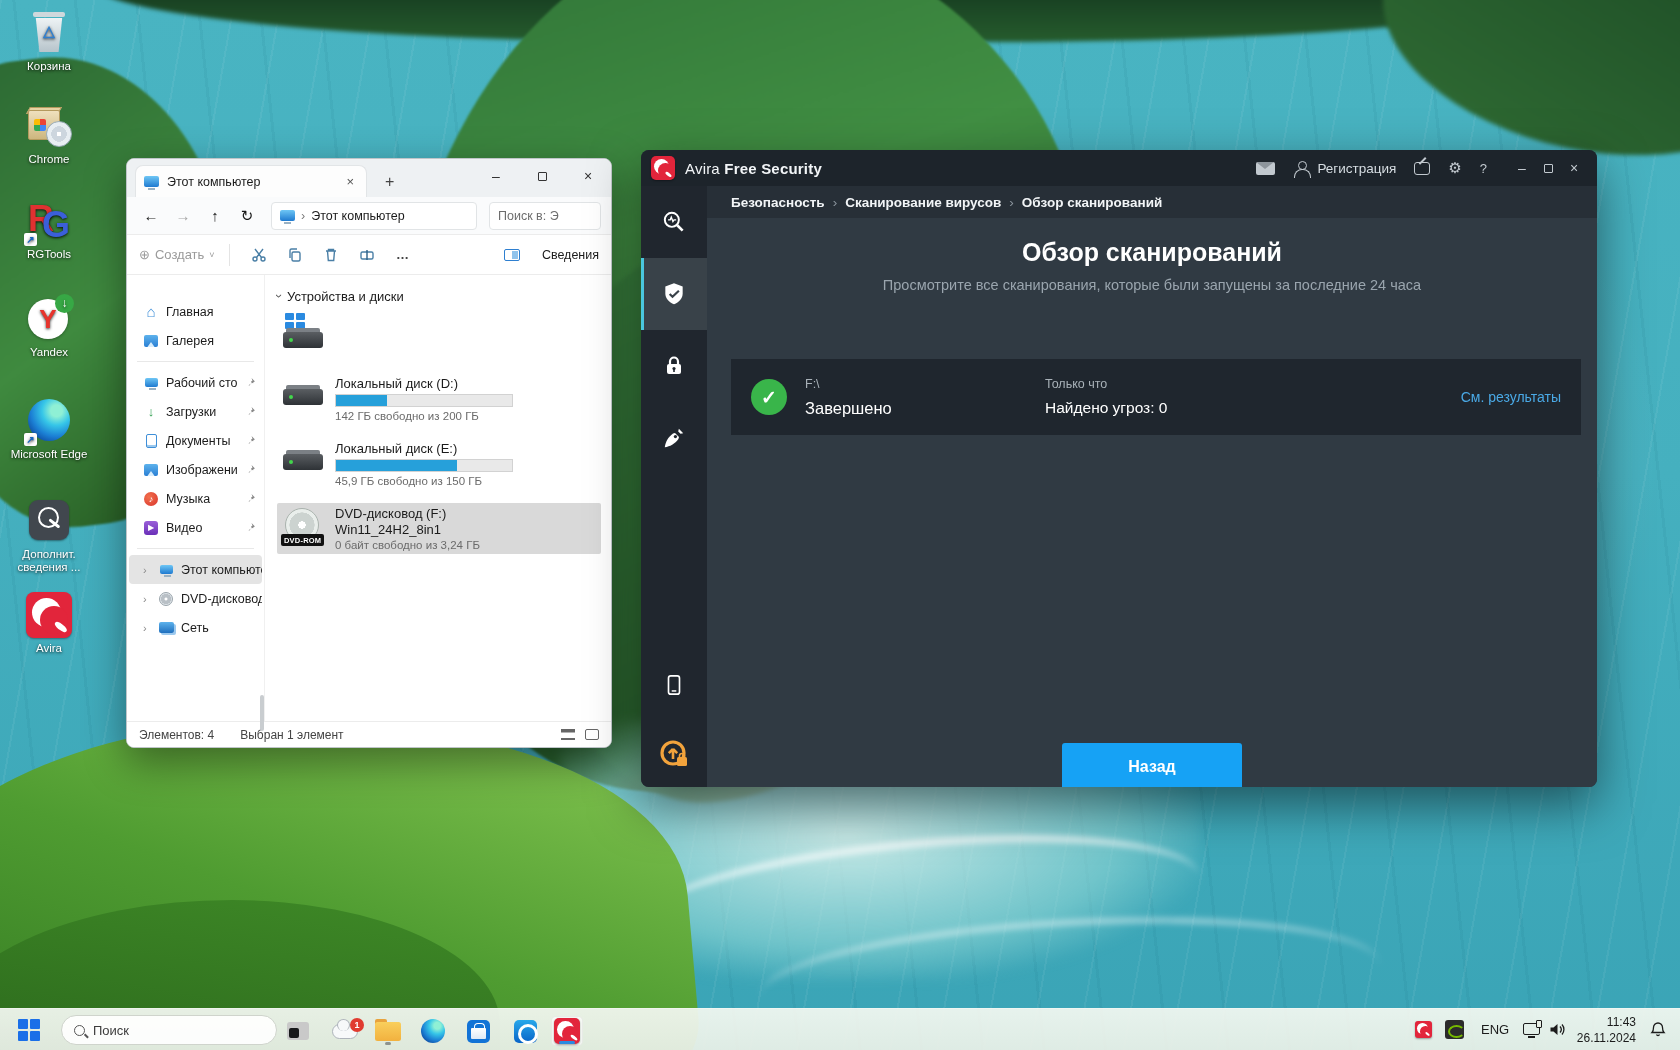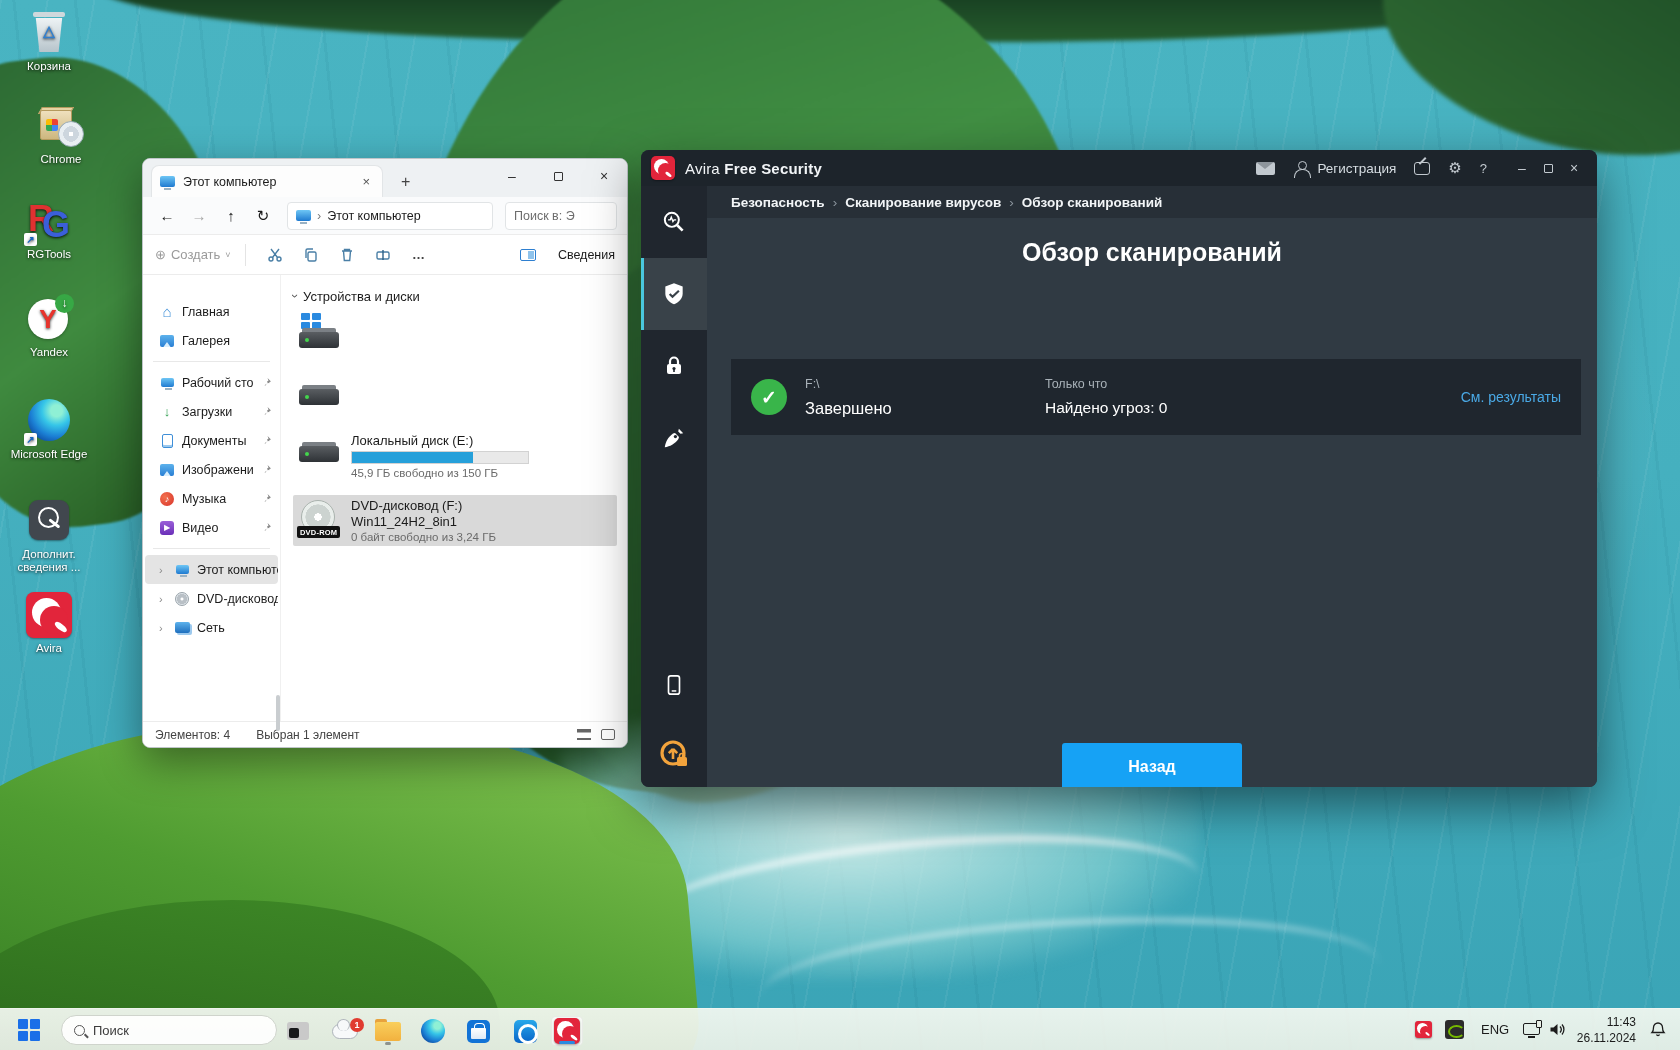--- a/index.html
+++ b/index.html
@@ -40,21 +40,21 @@
 .edge-c{position:absolute;left:2px;top:1px;width:42px;height:42px;border-radius:50%;background:radial-gradient(circle at 68% 28%,#8ff0d5 0 14%,#36c6e8 35%,#1b7fd4 62%,#0b3f94 88%)}
 .info-sq{position:absolute;left:3px;top:2px;width:40px;height:40px;background:#41474e;border-radius:9px;box-shadow:0 1px 2px rgba(0,0,0,.4)}
 .info-ring{position:absolute;left:12px;top:9px;width:21px;height:21px;border:2.5px solid #fff;border-radius:50%}
 .info-slash{position:absolute;left:22px;top:24px;width:13px;height:2.5px;background:#fff;transform:rotate(38deg);border-radius:2px}
 .avira-logo{position:relative;background:#e2253b;border-radius:8px;overflow:hidden;box-shadow:0 1px 2px rgba(0,0,0,.35)}
 .avira-logo .c1{position:absolute;left:13%;top:13%;width:64%;height:64%;background:#fff;border-radius:50%}
 .avira-logo .c2{position:absolute;left:30%;top:30%;width:62%;height:62%;background:#e2253b;border-radius:50%}
 .avira-logo .t{position:absolute;right:10%;bottom:18%;width:30%;height:12%;background:#fff;border-radius:45%;transform:rotate(38deg)}
 
 .win{position:absolute;border-radius:8px;box-shadow:0 14px 42px rgba(0,0,0,.42)}
-#explorer{left:142px;top:158px;width:486px;height:590px;background:#fff;border:1px solid #bfc5c9;overflow:hidden;font-size:13px;color:#1b1b1b}
+#explorer{left:126px;top:158px;width:486px;height:590px;background:#fff;border:1px solid #bfc5c9;overflow:hidden;font-size:13px;color:#1b1b1b}
 .exp-tabs{height:38px;background:#eef1f3;display:flex;align-items:flex-end;position:relative}
 .exp-tab{margin-left:8px;width:232px;height:32px;background:#fdfdfd;border:1px solid #e2e5e7;border-bottom:none;border-radius:8px 8px 0 0;display:flex;align-items:center;gap:8px;padding:0 8px;font-size:12.5px}
 .exp-tab .lbl{flex:1;white-space:nowrap;overflow:hidden}
 .tabx{color:#555;font-size:13px;padding:0 4px;border-radius:4px}
 .newtab{margin-left:10px;margin-bottom:6px;color:#444;font-size:16px;padding:0 8px}
 .winctl{position:absolute;top:0;right:0;height:34px;display:flex}
 .winctl>div{width:46px;text-align:center;line-height:34px;color:#333;font-size:14px}
 .wc-max i{display:inline-block;width:9px;height:9px;border:1.2px solid #333;border-radius:1px}
 .exp-nav{height:38px;display:flex;align-items:center;gap:4px;padding:0 10px;background:#fafbfc;border-bottom:1px solid #ececec}
 .navbtn{width:28px;text-align:center;font-size:15px;color:#191919}
@@ -203,21 +203,21 @@
   <div class="wp wp-jungle2"></div>
 
   <div class="dicon" style="left:6px;top:10px">
     <div class="ic">
       <div class="bin-lid"></div>
         <div class="bin-body"></div>
       <div class="bin-sym">△</div>
     </div>
     <span>Корзина</span>
   </div>
-  <div class="dicon" style="left:18px;top:103px">
+  <div class="dicon" style="left:6px;top:103px">
     <div class="ic">
       <div class="chrome-flap"></div>
         <div class="chrome-box"></div>
         <div class="chrome-sq"></div>
         <div class="cd"></div>
     </div>
     <span>Chrome</span>
   </div>
   <div class="dicon" style="left:6px;top:198px">
     <div class="ic">
@@ -436,20 +436,27 @@
               <div class="body"></div>
               <div class="led"></div>
           </div>
         </div>
         <div class="drive">
           <div class="hdd">
             <div class="top"></div>
               <div class="body"></div>
               <div class="led"></div>
           </div>
+          <div class="dinfo">
+            <div class="dname">Локальный диск (D:)</div>
+            <div class="dbar">
+                <div class="dfill" style="width: 29%;"></div>
+              </div>
+            <div class="dcap">142 ГБ свободно из 200 ГБ</div>
+          </div>
         </div>
         <div class="drive">
           <div class="hdd">
             <div class="top"></div>
               <div class="body"></div>
               <div class="led"></div>
           </div>
           <div class="dinfo">
             <div class="dname">Локальный диск (E:)</div>
             <div class="dbar">
@@ -557,20 +564,21 @@
       </div>
       <div class="av-content">
         <div class="av-crumbs">
           <span class="crumb">Безопасность</span>
           <span class="crumb-sep">›</span>
           <span class="crumb">Сканирование вирусов</span>
           <span class="crumb-sep">›</span>
           <span class="crumb">Обзор сканирований</span>
         </div>
         <div class="av-h1">Обзор сканирований</div>
+        <div class="av-sub">Просмотрите все сканирования, которые были запущены за последние 24 часа</div>
         <div class="scan-card">
           <div class="check">✓</div>
           <div class="sc-col1">
             <div class="sc-dim">F:\</div>
             <div class="sc-big">Завершено</div>
           </div>
           <div class="sc-col2">
             <div class="sc-dim">Только что</div>
             <div class="sc-big" style="font-size:15.5px">Найдено угроз: 0</div>
           </div>

